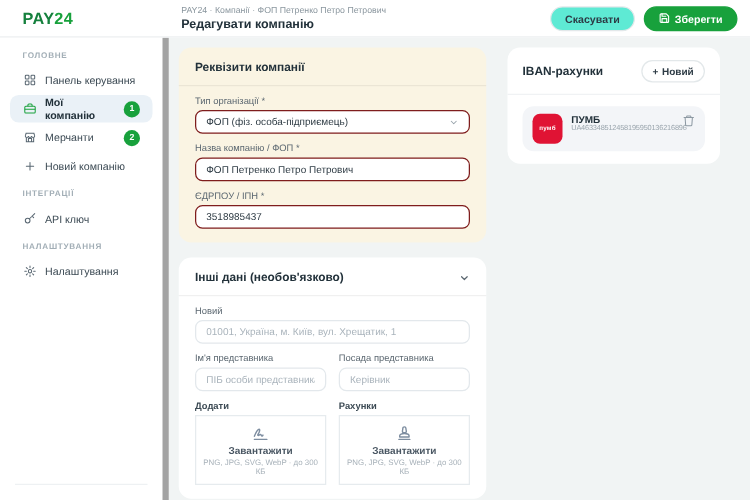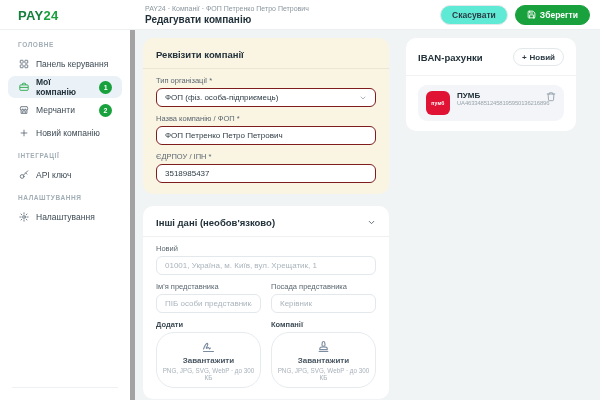--- a/index.html
+++ b/index.html
@@ -70,21 +70,21 @@
     font-family:"Liberation Sans","DejaVu Sans",sans-serif;
     display:flex; align-items:center;
   }
   .card-white .tfield { border-color:#e3e8ec; }
   input.tfield { outline:none; }
   input.tfield::placeholder { color:#aab4bc; opacity:1; }
   .select-field { justify-content:space-between; cursor:pointer; }
   .select-field .chev { color:#9aa5ad; display:flex; }
   .two-col { display:grid; grid-template-columns:1fr 1fr; gap:0 10px; }
   .upload-box {
-    border:1px solid #e6ebee; border-radius:18px; background:#fff; text-align:center;
+    border:1px solid #e6ebee; border-radius:0; background:#fff; text-align:center;
     padding:6px 3px 6px; cursor:pointer;
   }
   .upload-box .uicon { color:#7d8da0; display:flex; justify-content:center; margin-bottom:2px; }
   .upload-label { font-size:8px; font-weight:bold; color:#4a5763; margin-bottom:2px; }
   .upload-hint { font-size:6.3px; color:#a7b1b9; }
   
   .iban-card { padding:10px 12px; align-self:start; }
   .btn-add { height:18px; padding:0 8px; border-radius:10px; background:#fff;
              border:1px solid #e3e8ea; color:#2d3b45; font-size:8px; font-weight:bold;
              display:inline-flex; align-items:center; gap:3px; cursor:pointer; }
@@ -260,21 +260,21 @@
                 <svg width="15" height="15" viewBox="0 0 24 24" fill="none" stroke="currentColor" stroke-width="1.8" stroke-linecap="round" stroke-linejoin="round">
                   <path d="M4 16c2-5 4-9 6-9 1.6 0 .5 4-1 6-1.2 1.7-.5 2.6 1 1.5 1.5-1 2.5-1 3 .5.4 1.2 1.3 1 2-.5"></path>
                   <path d="M4 20h16"></path>
                 </svg>
               </span>
             <div class="upload-label">Завантажити</div>
             <div class="upload-hint">PNG, JPG, SVG, WebP · до 300 КБ</div>
           </div>
         </div>
         <div>
-          <div class="field-label" style="font-weight:bold;color:#3c4a54;">Компанії</div>
+          <div class="field-label" style="font-weight:bold;color:#3c4a54;">Рахунки</div>
           <div class="upload-box">
             <span class="uicon">
                 <svg width="15" height="15" viewBox="0 0 24 24" fill="none" stroke="currentColor" stroke-width="1.8" stroke-linecap="round" stroke-linejoin="round">
                   <path d="M9.5 9.5c0-1 .5-2 .5-3.5a2 2 0 1 1 4 0c0 1.5.5 2.5.5 3.5 0 1.2-1 2-2.5 2s-2.5-.8-2.5-2z"></path>
                   <path d="M6 15.5c0-1.7 2.7-3 6-3s6 1.3 6 3V17H6v-1.5zM5 20h14"></path>
                 </svg>
               </span>
             <div class="upload-label">Завантажити</div>
             <div class="upload-hint">PNG, JPG, SVG, WebP · до 300 КБ</div>
           </div>

